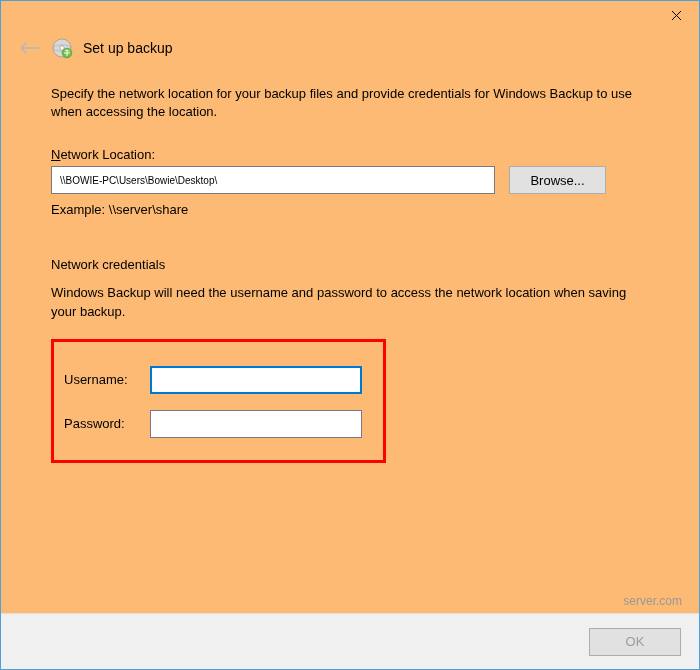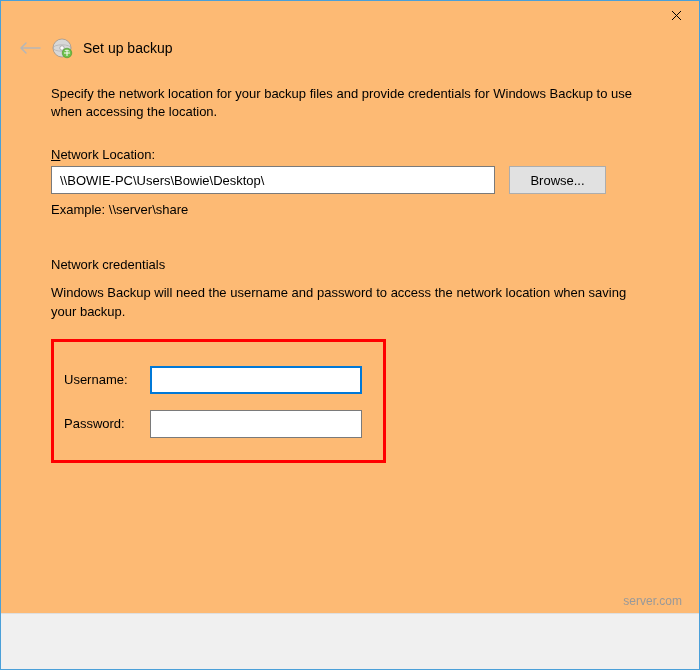--- a/index.html
+++ b/index.html
@@ -85,21 +85,21 @@
       gap: 14px;
       align-items: center;
       margin-bottom: 8px;
     }
     .text-input {
       width: 444px;
       height: 28px;
       border: 1px solid #7a7a7a;
       padding: 13px 8px;
       font-family: inherit;
-      font-size: 13px;
+      font-size: 10px;
       outline: none;
       background: #fff;
     }
     .browse-btn {
       width: 97px;
       height: 28px;
       background: #e1e1e1;
       border: 1px solid #adadad;
       font-family: inherit;
       font-size: 13px;
@@ -231,16 +231,17 @@
         <input type="text" class="cred-input focused" value="" style="">
       </div>
       <div class="cred-row">
         <div class="cred-label"><span class="ul">P</span><span>assword:</span></div>
         <input type="password" class="cred-input" value="" style="">
       </div>
     </div>
   </div>
 
   <div class="footer">
+    <button class="footer-btn" disabled="">OK</button>
   </div>
 </div>
 
 <div class="watermark">server.com</div>
 
 </body></html>

